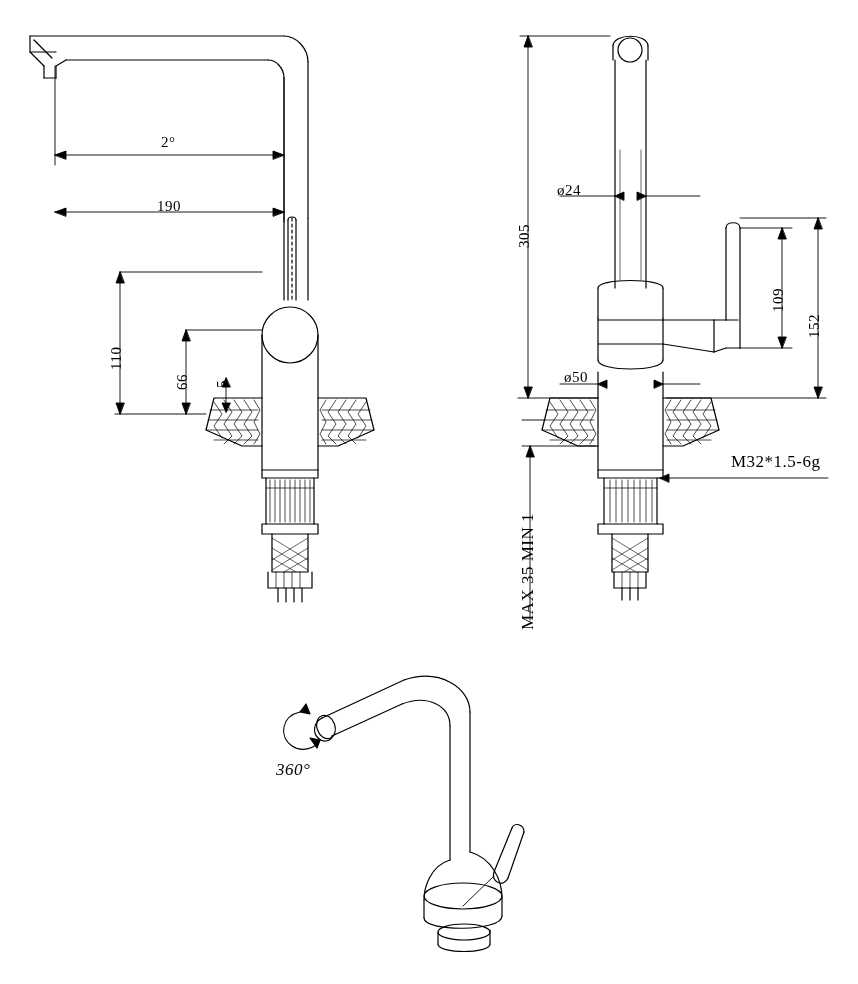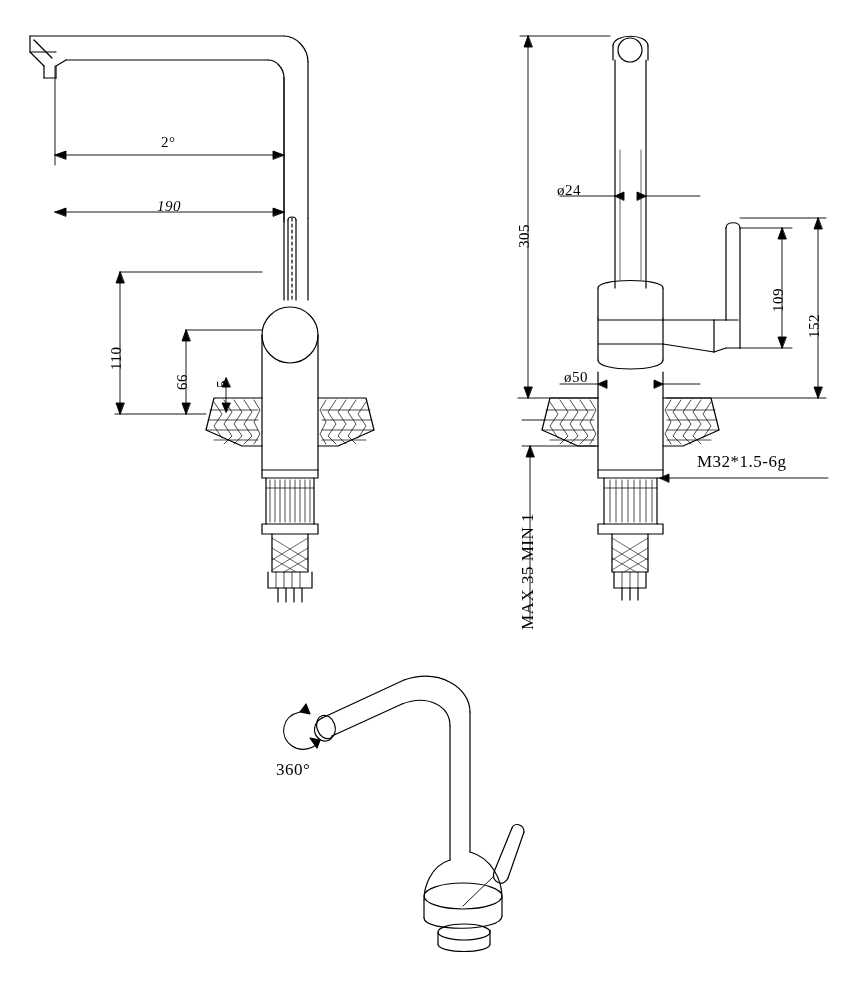--- a/index.html
+++ b/index.html
@@ -355,28 +355,28 @@
 
         <path d="M300 712 C 282 716 278 736 292 746 C 302 753 316 748 320 740" stroke-width="1.1"></path>
         <path d="M320 740 L310 738 L317 748 Z" fill="#000"></path>
         <path d="M300 712 L306 704 L310 714 Z" fill="#000"></path>
       </g>
 
     </g>
   </svg>
 
   <div class="lbl" style="left:161px; top:134px;">2°</div>
-  <div class="lbl" style="left:157px; top:198px;font-style:italic;">190</div>
+  <div class="lbl" style="left:157px; top:198px;">190</div>
   <div class="lbl rot90" style="left:108px; top:370px;">110</div>
   <div class="lbl rot90" style="left:174px; top:390px;">66</div>
   <div class="lbl rot90" style="left:214px; top:388px;">5</div>
 
   <div class="lbl rot90" style="left:516px; top:248px;">305</div>
   <div class="lbl" style="left:557px; top:182px;">ø24</div>
   <div class="lbl" style="left:564px; top:369px;">ø50</div>
   <div class="lbl rot90" style="left:770px; top:312px;">109</div>
   <div class="lbl rot90" style="left:806px; top:338px;">152</div>
-  <div class="lbl big" style="left:697px; top:452px;">M32*1.5-6g</div>
+  <div class="lbl big" style="left:731px; top:452px;">M32*1.5-6g</div>
   <div class="lbl big rot90" style="left:518px; top:630px;">MAX 35 MIN 1</div>
 
-  <div class="lbl big" style="left:276px; top:760px;">360°</div>
+  <div class="lbl big" style="left:276px; top:760px;font-style:italic;">360°</div>
 
 </div>
 
 </body></html>

